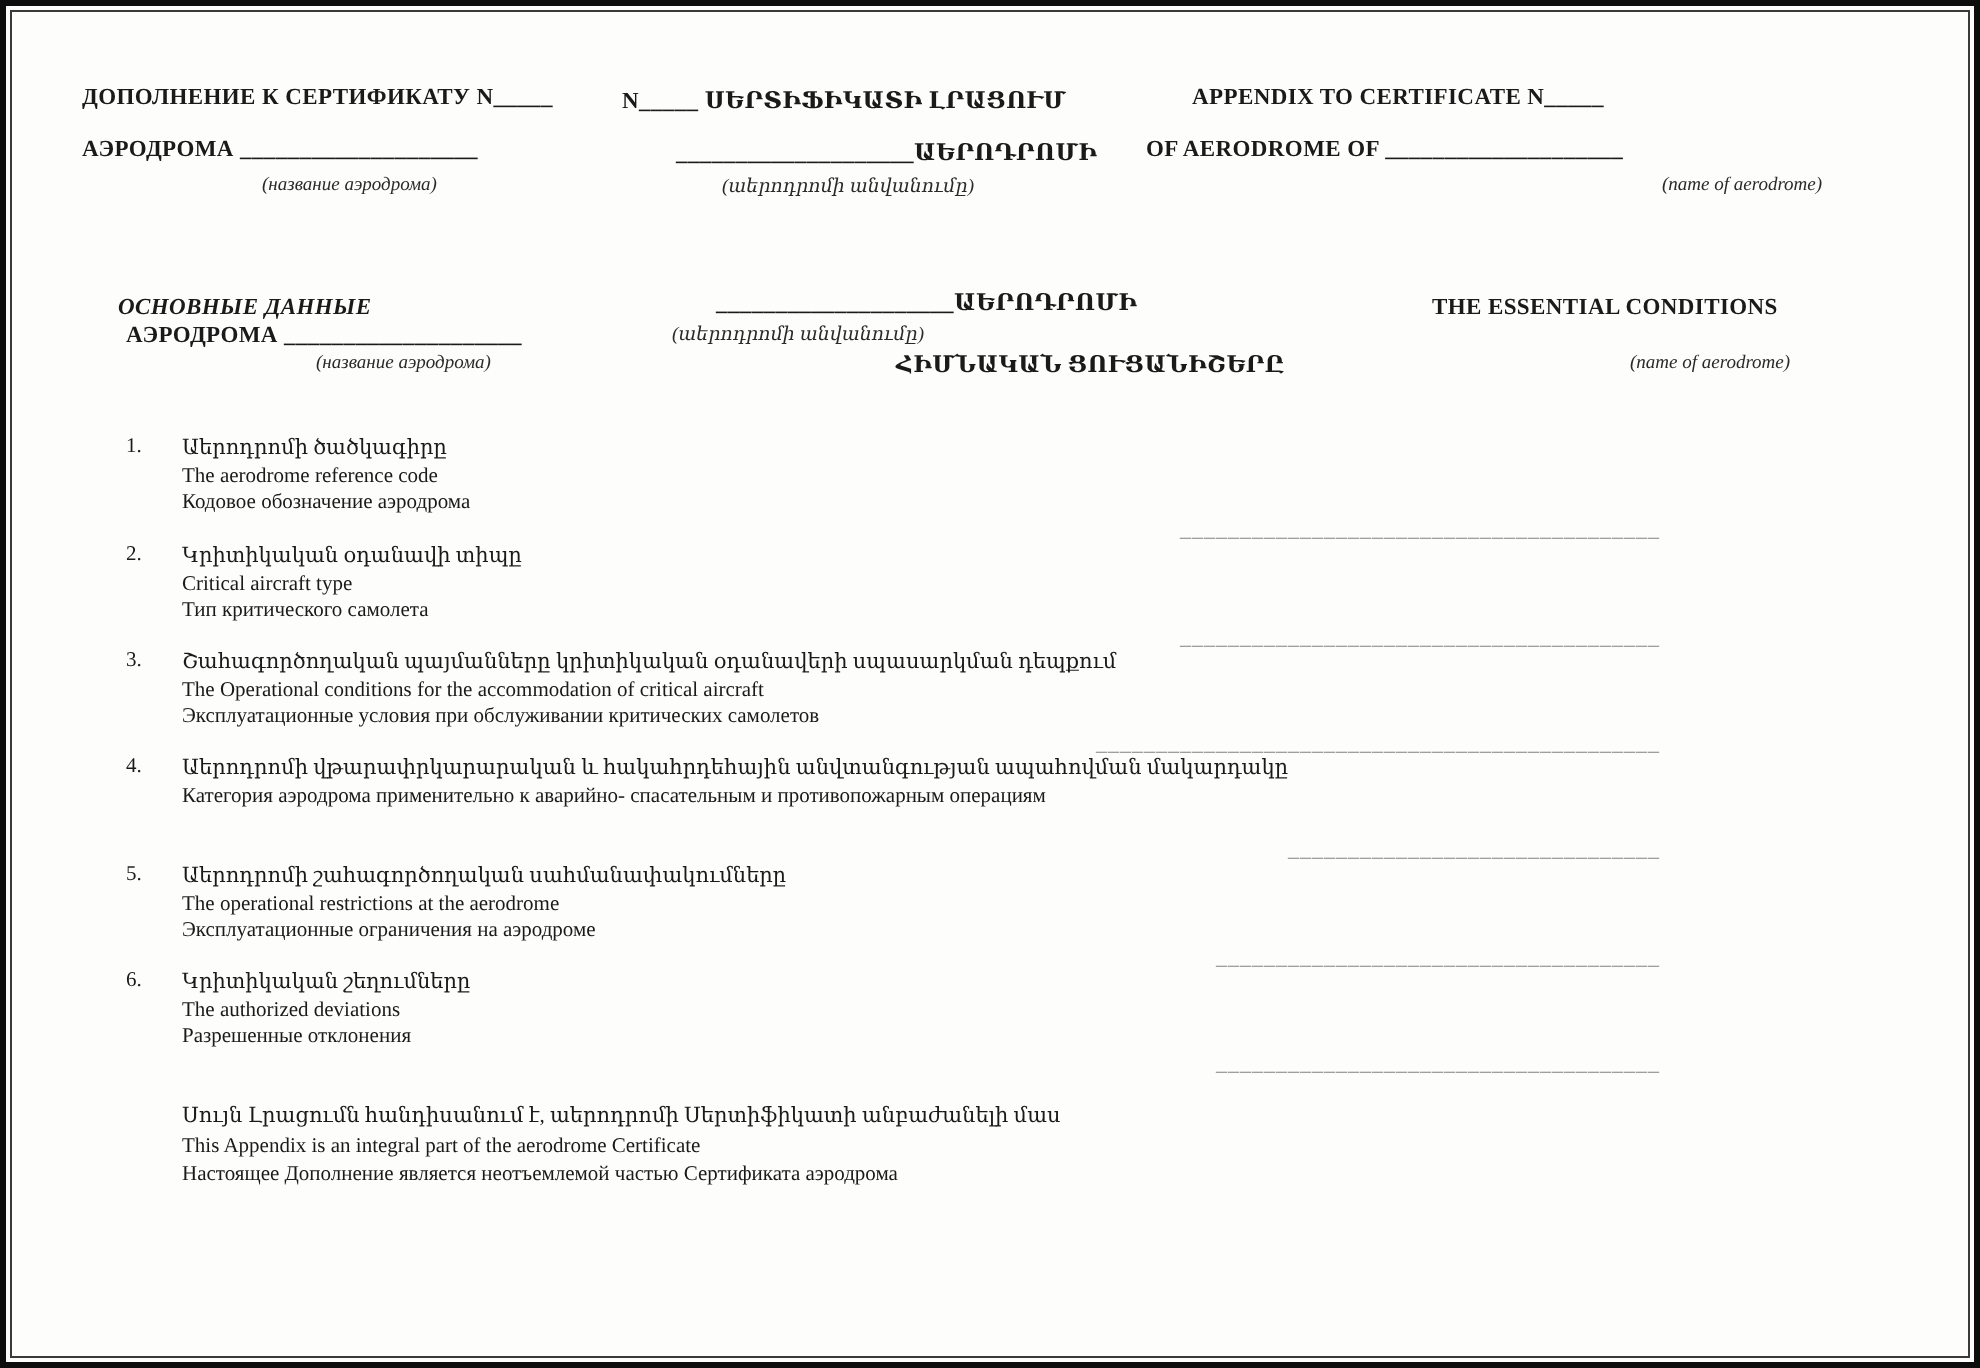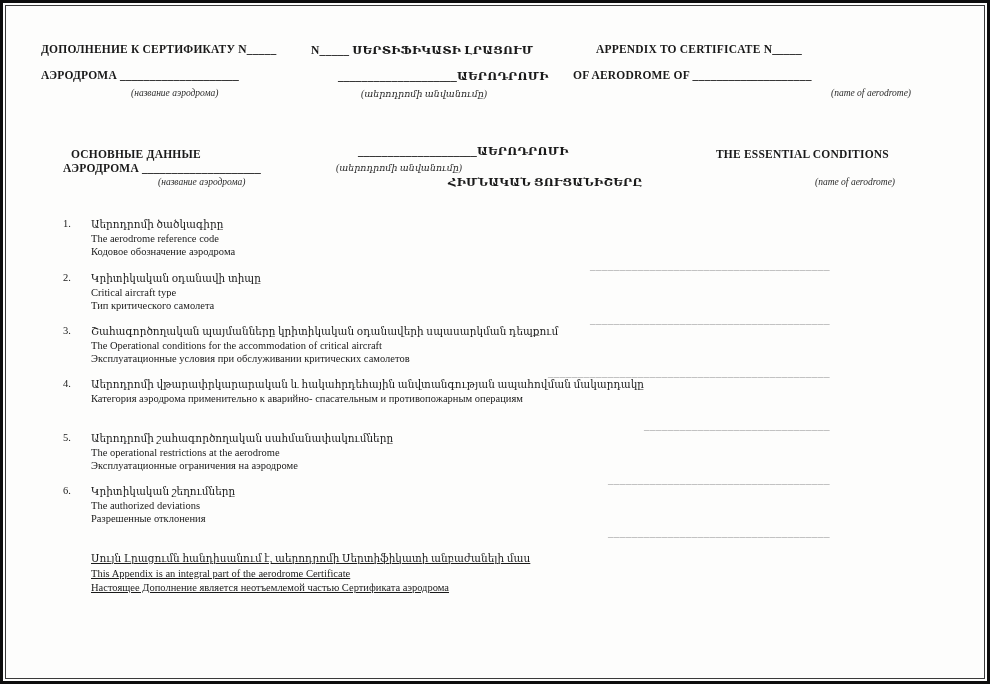--- a/index.html
+++ b/index.html
@@ -68,21 +68,21 @@
 
   <div class="abs hdr" style="left:38px;  top:66px;">АЭРОДРОМА ____________________</div>
   <div class="abs hdr" style="left:335px; top:66px;">____________________ԱԵՐՈԴՐՈՄԻ</div>
   <div class="abs hdr" style="left:570px; top:66px;">OF AERODROME OF ____________________</div>
 
   <div class="abs cap" style="left:128px; top:85px;">(название аэродрома)</div>
   <div class="abs cap" style="left:358px; top:85px;">(աերոդրոմի անվանումը)</div>
   <div class="abs cap" style="left:828px; top:85px;">(name of aerodrome)</div>
 
   <div class="abs hdr" style="left:355px; top:141px;">____________________ԱԵՐՈԴՐՈՄԻ</div>
-  <div class="abs hdr" style="left:68px;  top:145px;">ОСНОВНЫЕ ДАННЫЕ</div>
+  <div class="abs hdr" style="left:56px;  top:145px;font-style:italic;">ОСНОВНЫЕ ДАННЫЕ</div>
   <div class="abs hdr" style="left:713px; top:145px;">THE ESSENTIAL CONDITIONS</div>
 
   <div class="abs hdr" style="left:60px;  top:159px;">АЭРОДРОМА ____________________</div>
   <div class="abs cap" style="left:333px; top:159px;">(աերոդրոմի անվանումը)</div>
 
   <div class="abs cap" style="left:155px; top:174px;">(название аэродрома)</div>
   <div class="abs hdr" style="left:445px; top:172px;">ՀԻՄՆԱԿԱՆ ՑՈՒՑԱՆԻՇԵՐԸ</div>
   <div class="abs cap" style="left:812px; top:174px;">(name of aerodrome)</div>
 
   <div class="item" style="top:215px;">
@@ -137,18 +137,18 @@
   <div class="item" style="top:482px;">
     <span class="num">6.</span>
     <div class="lines">
       <div>Կրիտիկական շեղումները</div>
       <div>The authorized deviations</div>
       <div>Разрешенные отклонения</div>
     </div>
   </div>
   <div class="blank" style="top:501px;">_____________________________________</div>
 
-  <div class="abs footer-block" style="left:88px; top:549px;text-decoration:underline;">
+  <div class="abs footer-block" style="left:88px; top:549px;">
     <div>Սույն Լրացումն հանդիսանում է, աերոդրոմի Սերտիֆիկատի անբաժանելի մաս</div>
     <div>This Appendix is an integral part of the aerodrome Certificate</div>
     <div>Настоящее Дополнение является неотъемлемой частью Сертификата аэродрома</div>
   </div>
 </div>
 
 </body></html>

